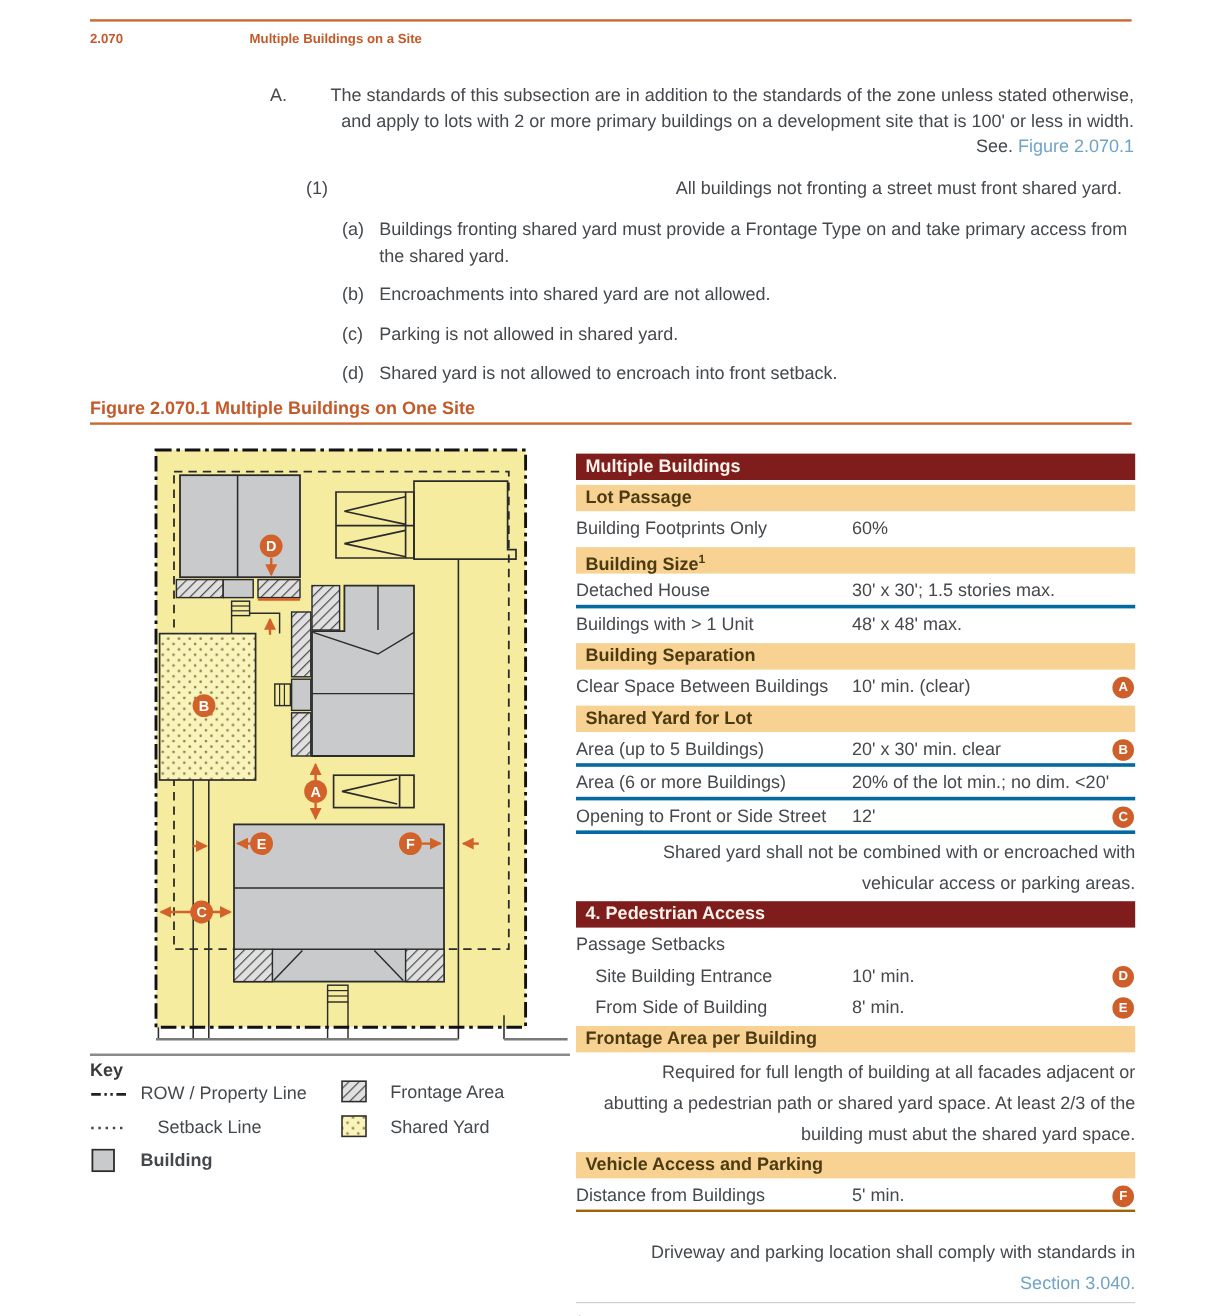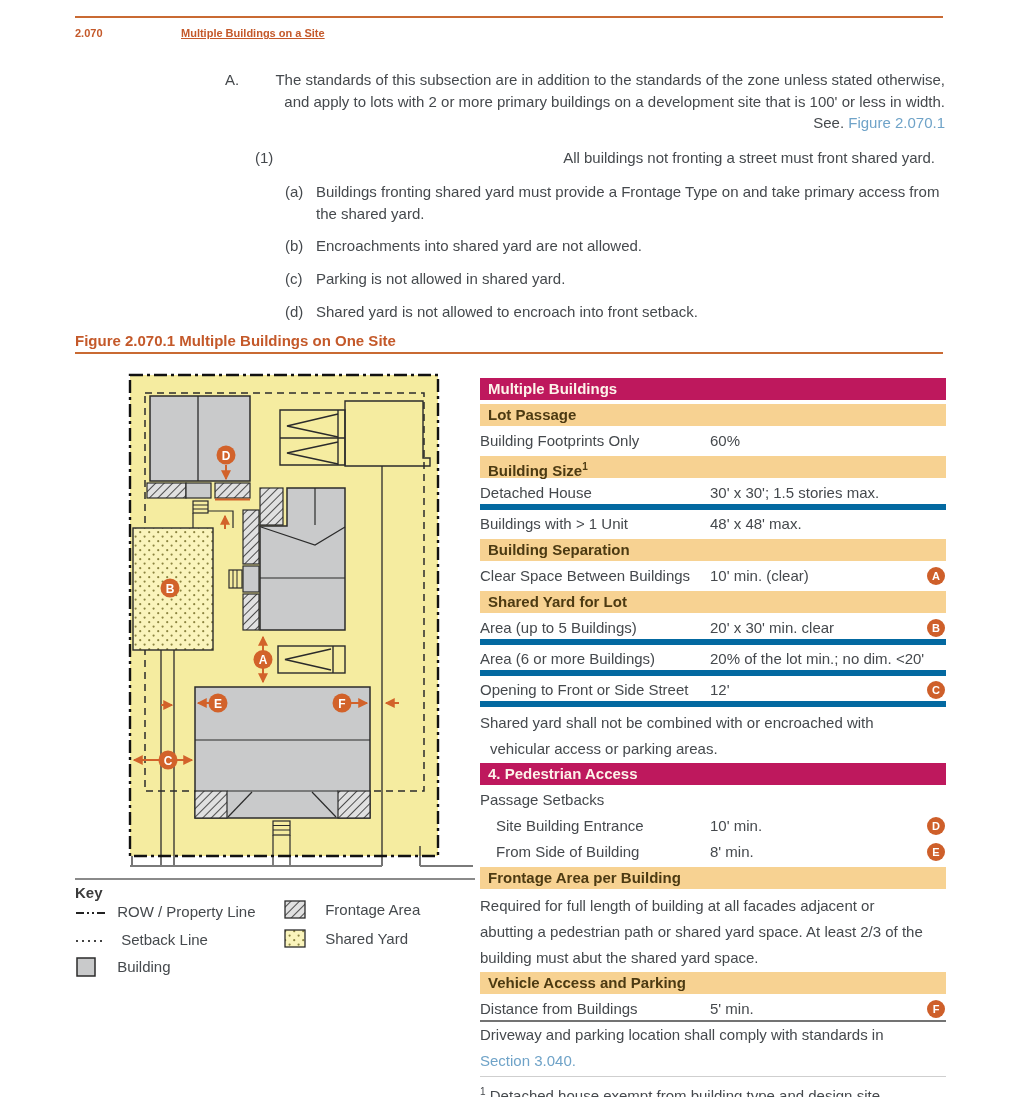--- a/index.html
+++ b/index.html
@@ -9,50 +9,50 @@
     overflow:hidden;
   }
   .abs{position:absolute;}
   .rule{height:2px;background:#c96a33;}
   .h-orange{color:#c4592a;font-weight:bold;font-size:11px;}
   .body-text{line-height:21.5px;}
   .link{color:#6fa3c8;text-decoration:none;cursor:pointer;}
   
   .stable{left:480px;top:378px;width:466px;}
   .bar{height:22px;line-height:22px;padding-left:8px;margin-bottom:4px;font-weight:bold;}
-  .bar-dark{background:#be185d;color:#fdf3ea;}
+  .bar-dark{background:#7f1d1d;color:#fdf3ea;}
   .bar-light{background:#f7d292;color:#4c3a12;}
   .trow{position:relative;height:22px;line-height:22px;margin-bottom:4px;}
-  .trow.bordered{border-bottom:6px solid #0369a1;margin-bottom:3px;}
-  .trow.borderedO{border-bottom:2px solid #737373;margin-bottom:0;}
+  .trow.bordered{border-bottom:3px solid #0369a1;margin-bottom:3px;}
+  .trow.borderedO{border-bottom:2px solid #a16207;margin-bottom:21px;}
   .tlabel{position:absolute;left:0;top:0;white-space:nowrap;}
   .tlabel.indent{left:16px;}
   .tvalue{position:absolute;left:230px;top:0;white-space:nowrap;}
   .badge{
     position:absolute;right:1px;top:2px;width:18px;height:18px;border-radius:50%;
     background:#ce5f2a;color:#fff;font-weight:bold;font-size:11px;line-height:18px;
     text-align:center;
   }
   .tnote{line-height:26px;margin-bottom:1px;}
-  .tnote .nline{height:26px;white-space:nowrap;}
+  .tnote .nline{height:26px;white-space:nowrap;text-align:right;}
   .tnote .nline.ind{padding-left:10px;}
   .tnote.bordered{border-bottom:1px solid #cfcfcf;padding-bottom:2px;margin-bottom:3px;}
   .footnote{line-height:21px;margin-top:4px;}
   sup{font-size:10px;}
   
   .key-title{font-weight:bold;color:#3b3b3b;}
   .key-label{color:#45494d;}
 </style>
 </head>
 <body>
 
 <div class="abs rule" style="left:75px;top:16px;width:868px;"></div>
 
 <div class="abs h-orange" style="left:75px;top:27px;">2.070</div>
-<div class="abs h-orange" style="left:181px;top:27px;text-decoration:underline;">Multiple Buildings on a Site</div>
+<div class="abs h-orange" style="left:208px;top:27px;">Multiple Buildings on a Site</div>
 
 <div class="abs body-text" style="left:225px;top:69px;">A.</div>
 <div class="abs body-text" style="left:255px;top:69px;width:690px;text-align:right;"><span>The standards of this subsection are in addition to the standards of the zone unless stated otherwise, and apply to lots with 2 or more primary buildings on a development site that is 100' or less in width. See.</span> <a class="link">Figure 2.070.1</a></div>
 
 <div class="abs body-text" style="left:255px;top:147px;">(1)</div>
 <div class="abs body-text" style="left:285px;top:147px;width:650px;text-align:right;">All buildings not fronting a street must front shared yard.</div>
 
 <div class="abs body-text" style="left:285px;top:181px;">(a)</div>
 <div class="abs body-text" style="left:316px;top:181px;width:625px;">Buildings fronting shared yard must provide a Frontage Type on and take primary access from the shared yard.</div>
 
@@ -212,27 +212,27 @@
 <div class="abs" style="left:75px;top:903px;">
   <svg width="32" height="12" style="vertical-align:-2px">
       <line x1="1" y1="6" x2="31" y2="6" stroke="#222" stroke-width="2.2" stroke-dasharray="8 3 2 3 2 3"></line>
     </svg>
   <span class="key-label" style="margin-left:6px;">ROW / Property Line</span>
 </div>
 <div class="abs" style="left:75px;top:931px;">
   <svg width="32" height="12" style="vertical-align:-2px">
       <line x1="1" y1="6" x2="31" y2="6" stroke="#444" stroke-width="2" stroke-dasharray="2 4"></line>
     </svg>
-  <span class="key-label" style="margin-left:10px;">Setback Line</span>
+  <span class="key-label" style="margin-left:20px;">Setback Line</span>
 </div>
 <div class="abs" style="left:75px;top:957px;">
   <svg width="32" height="20" style="vertical-align:-5px">
       <rect x="2" y="1" width="18" height="18" fill="#c9cacb" stroke="#2b2b2b" stroke-width="1.5"></rect>
     </svg>
-  <span class="key-label" style="margin-left:6px;">Building</span>
+  <span class="key-label" style="margin-left:6px;font-weight:bold;">Building</span>
 </div>
 <div class="abs" style="left:283px;top:900px;">
   <svg width="32" height="20" style="vertical-align:-5px">
       <rect x="2" y="1" width="20" height="17" fill="url(#hatch)" stroke="#2b2b2b" stroke-width="1.3"></rect>
     </svg>
   <span class="key-label" style="margin-left:6px;">Frontage Area</span>
 </div>
 <div class="abs" style="left:283px;top:929px;">
   <svg width="32" height="20" style="vertical-align:-5px">
       <rect x="2" y="1" width="20" height="17" fill="url(#dots)" stroke="#2b2b2b" stroke-width="1.3"></rect>

